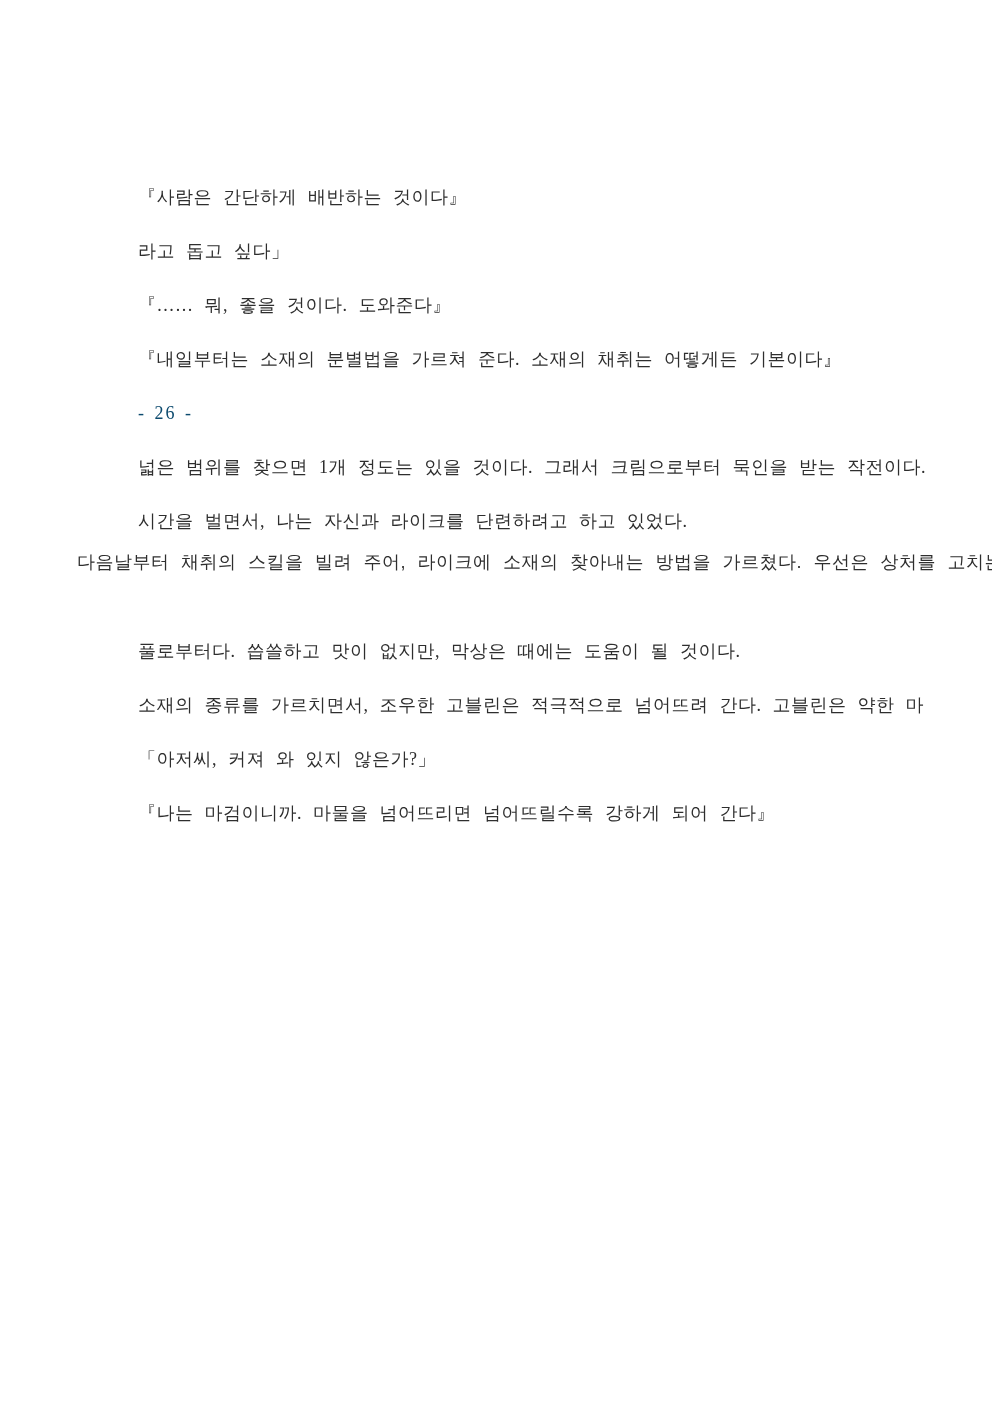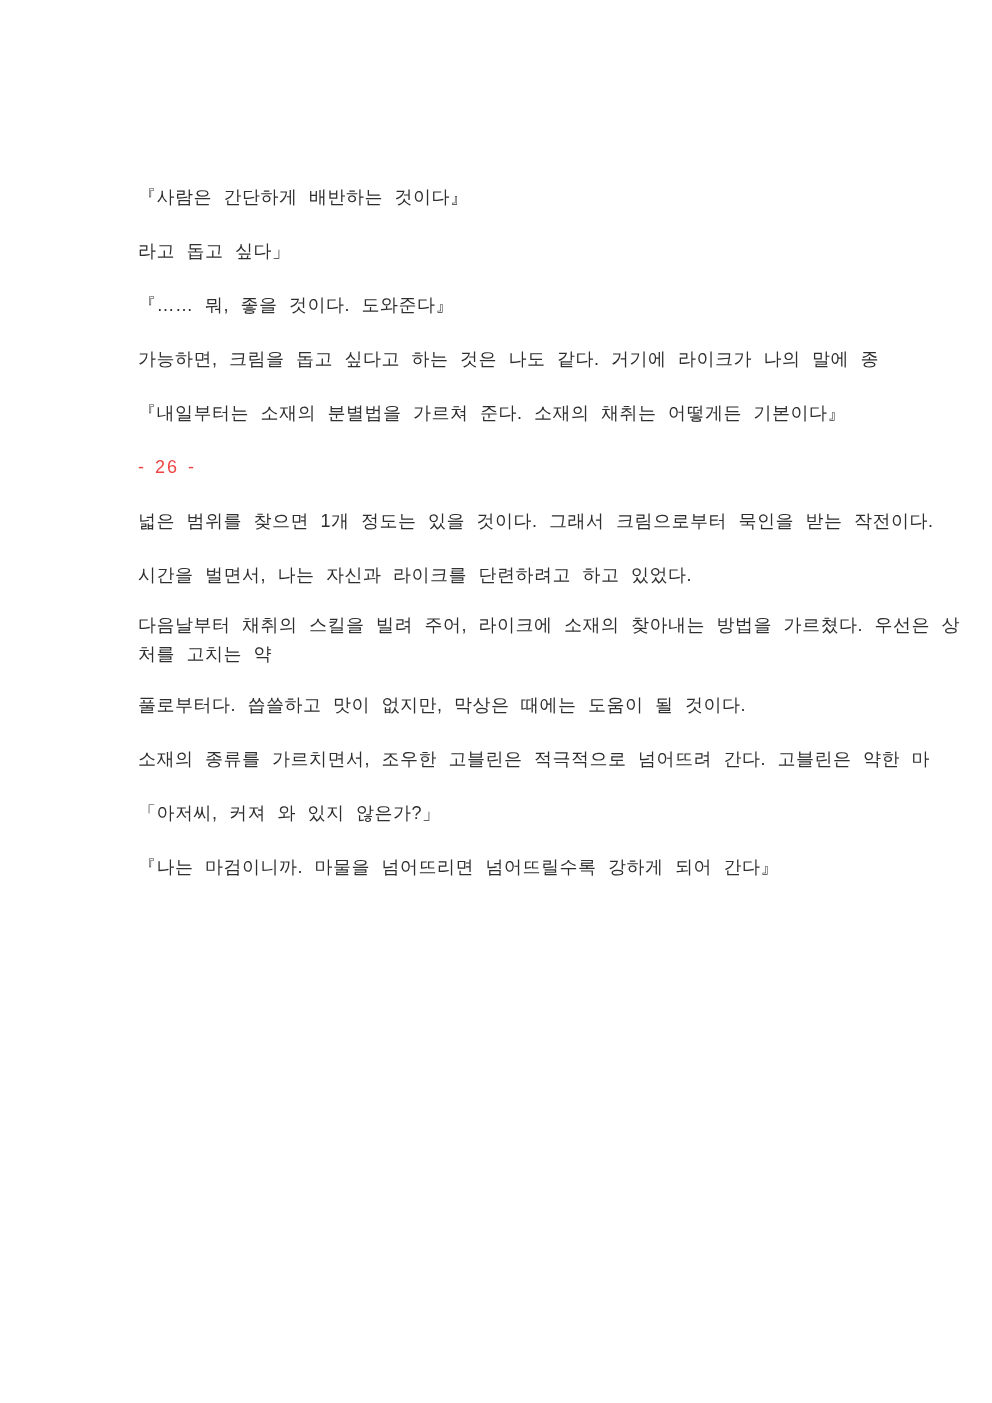--- a/index.html
+++ b/index.html
@@ -23,46 +23,45 @@
     color: #2e2e2e;
     font-size: 18px;
     letter-spacing: 0.5px;
     word-spacing: 6px;
   }
   .row {
     height: 54px;
     display: flex;
     align-items: center;
     white-space: nowrap;
+    font-family: Liberation Serif, serif;
   }
   .row-pair {
     height: 76px;
     display: flex;
-    flex-direction: column;
     justify-content: center;
     align-items: flex-start;
   }
   .row-pair .subline {
     line-height: 29px;
     white-space: nowrap;
   }
   .page-num {
-    color: #ef4444;
+    color: #0c4a6e;
     letter-spacing: 2px;
     word-spacing: 2px;
   }
 </style>
 </head>
 <body>
 
 <div class="page">
   <div class="row">『사람은 간단하게 배반하는 것이다』</div>
   <div class="row">라고 돕고 싶다」</div>
   <div class="row">『…… 뭐, 좋을 것이다. 도와준다』</div>
-  <div class="row">가능하면, 크림을 돕고 싶다고 하는 것은 나도 같다. 거기에 라이크가 나의 말에 종</div>
   <div class="row">『내일부터는 소재의 분별법을 가르쳐 준다. 소재의 채취는 어떻게든 기본이다』</div>
   <div class="row page-num">- 26 -</div>
   <div class="row">넓은 범위를 찾으면 1개 정도는 있을 것이다. 그래서 크림으로부터 묵인을 받는 작전이다.</div>
   <div class="row">시간을 벌면서, 나는 자신과 라이크를 단련하려고 하고 있었다.</div>
   <div class="row-pair">
     <div class="subline">다음날부터 채취의 스킬을 빌려 주어, 라이크에 소재의 찾아내는 방법을 가르쳤다. 우선은 상</div>
     <div class="subline">처를 고치는 약</div>
   </div>
   <div class="row">풀로부터다. 씁쓸하고 맛이 없지만, 막상은 때에는 도움이 될 것이다.</div>
   <div class="row">소재의 종류를 가르치면서, 조우한 고블린은 적극적으로 넘어뜨려 간다. 고블린은 약한 마</div>

